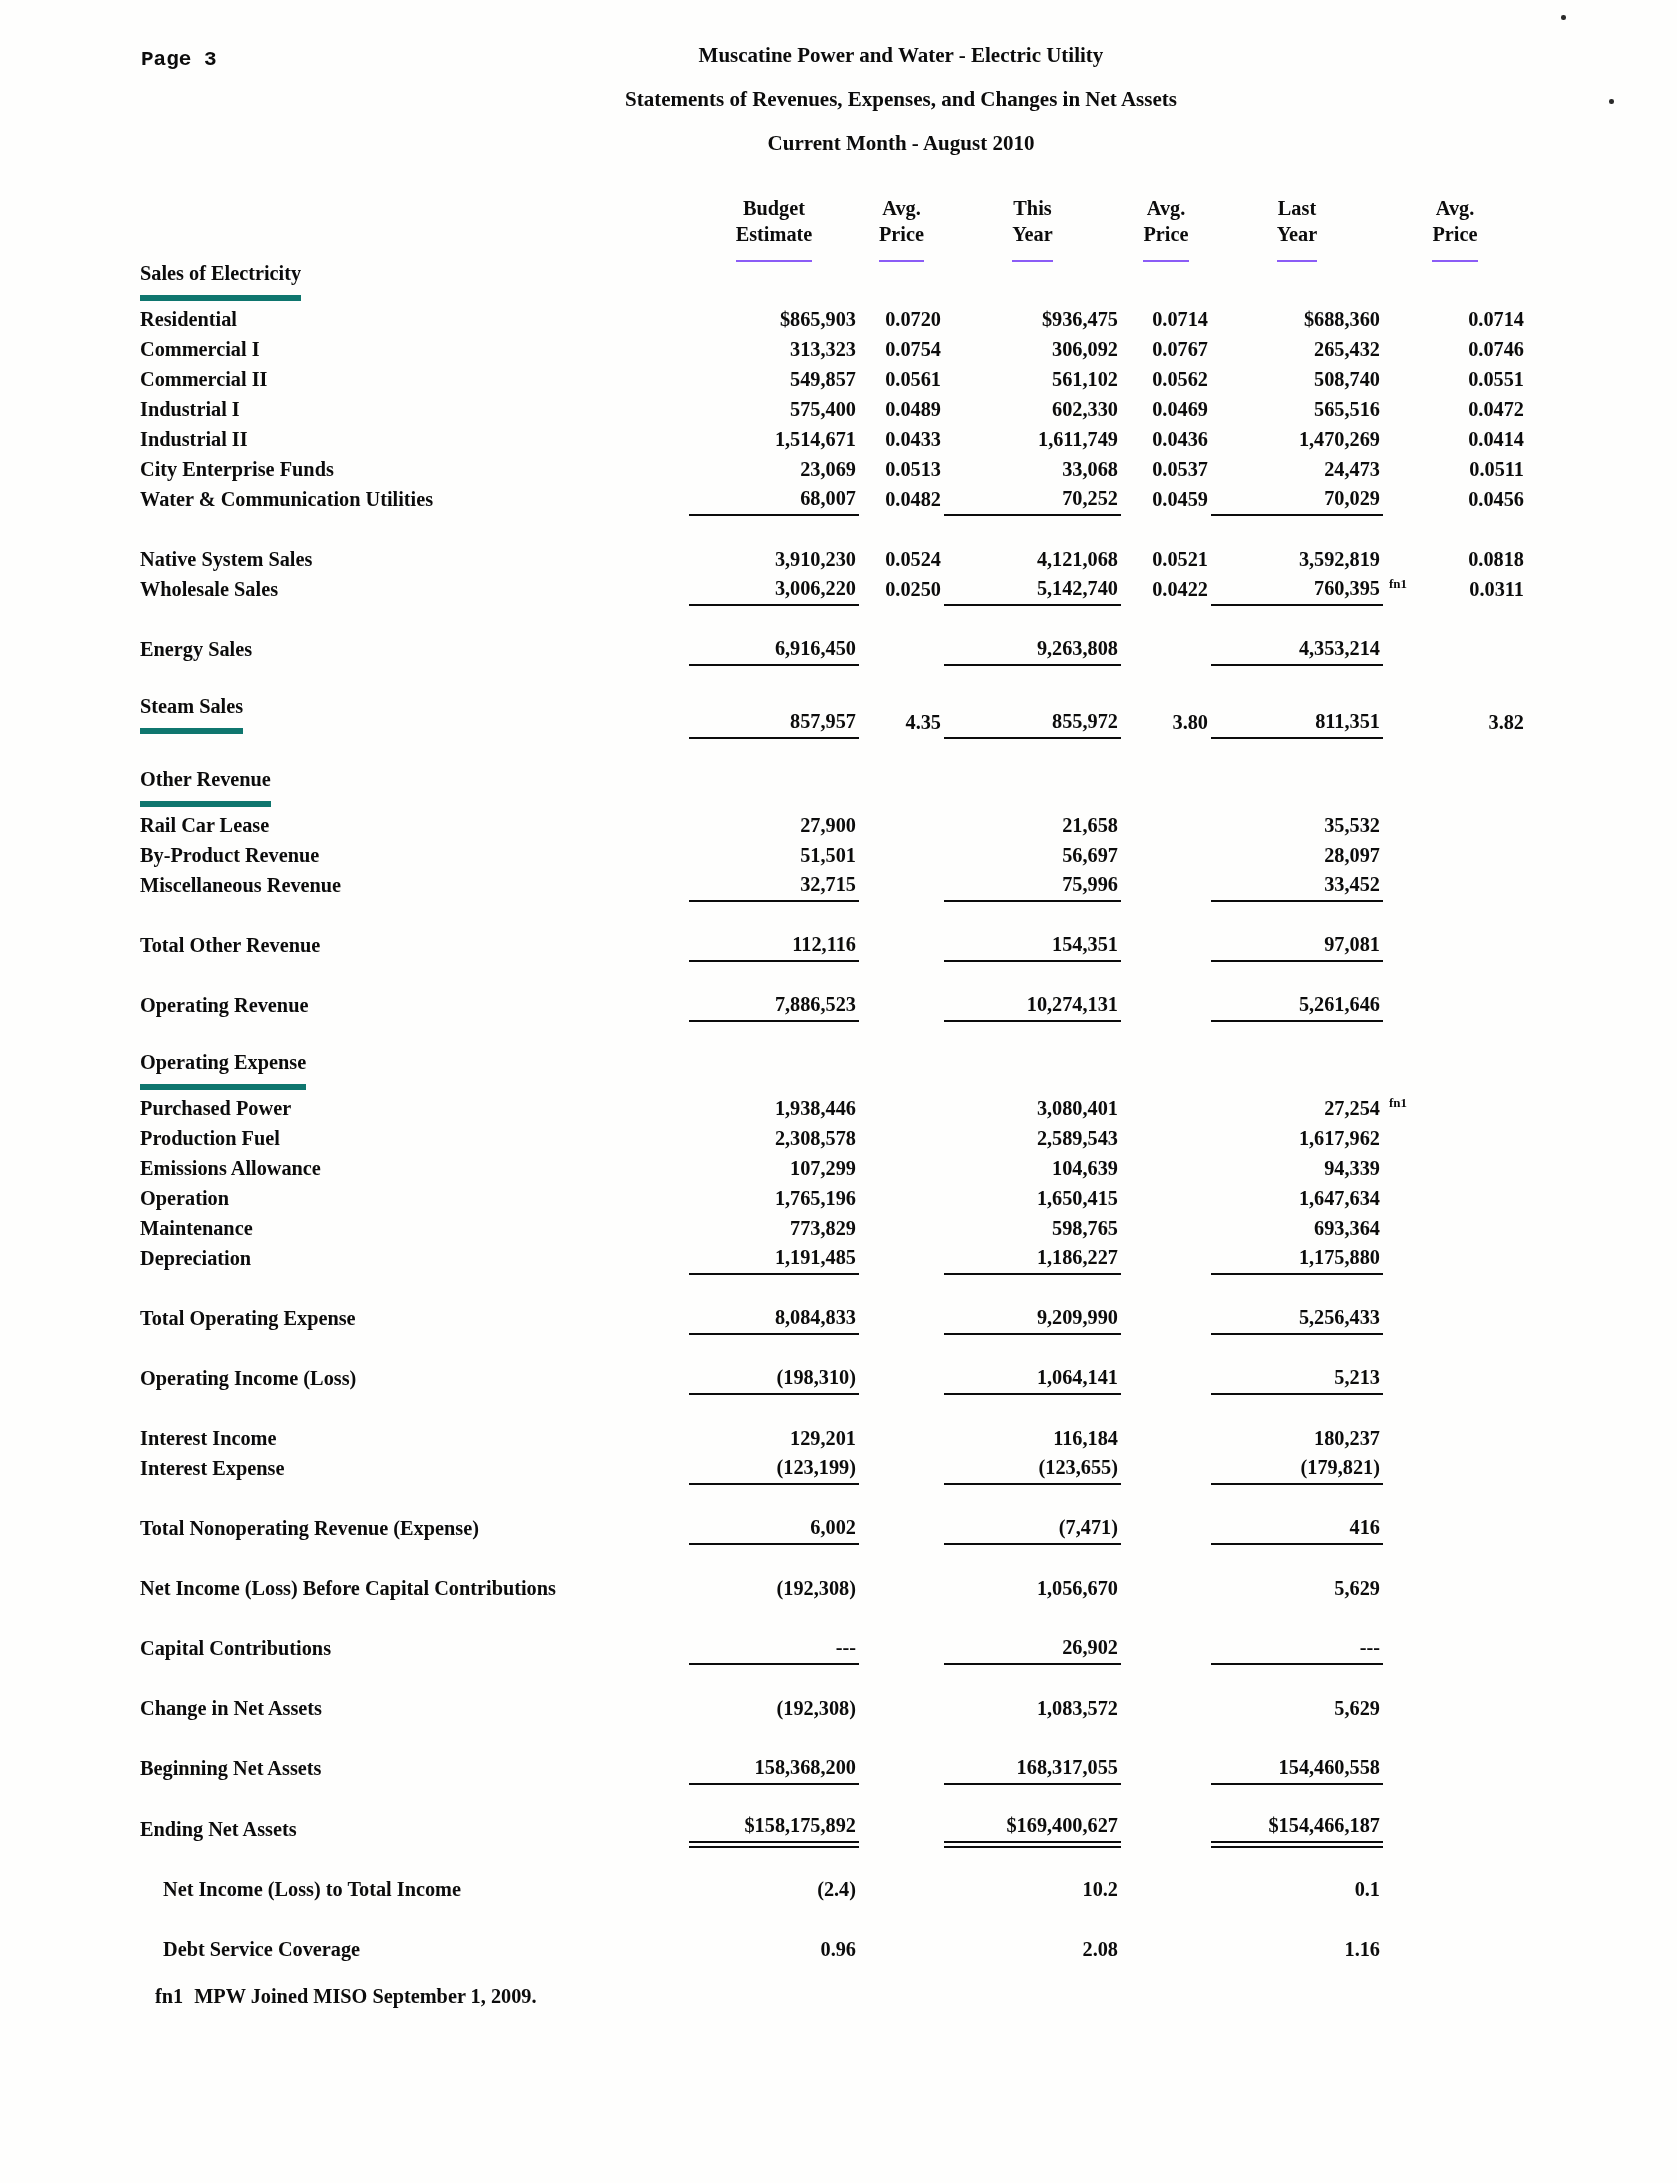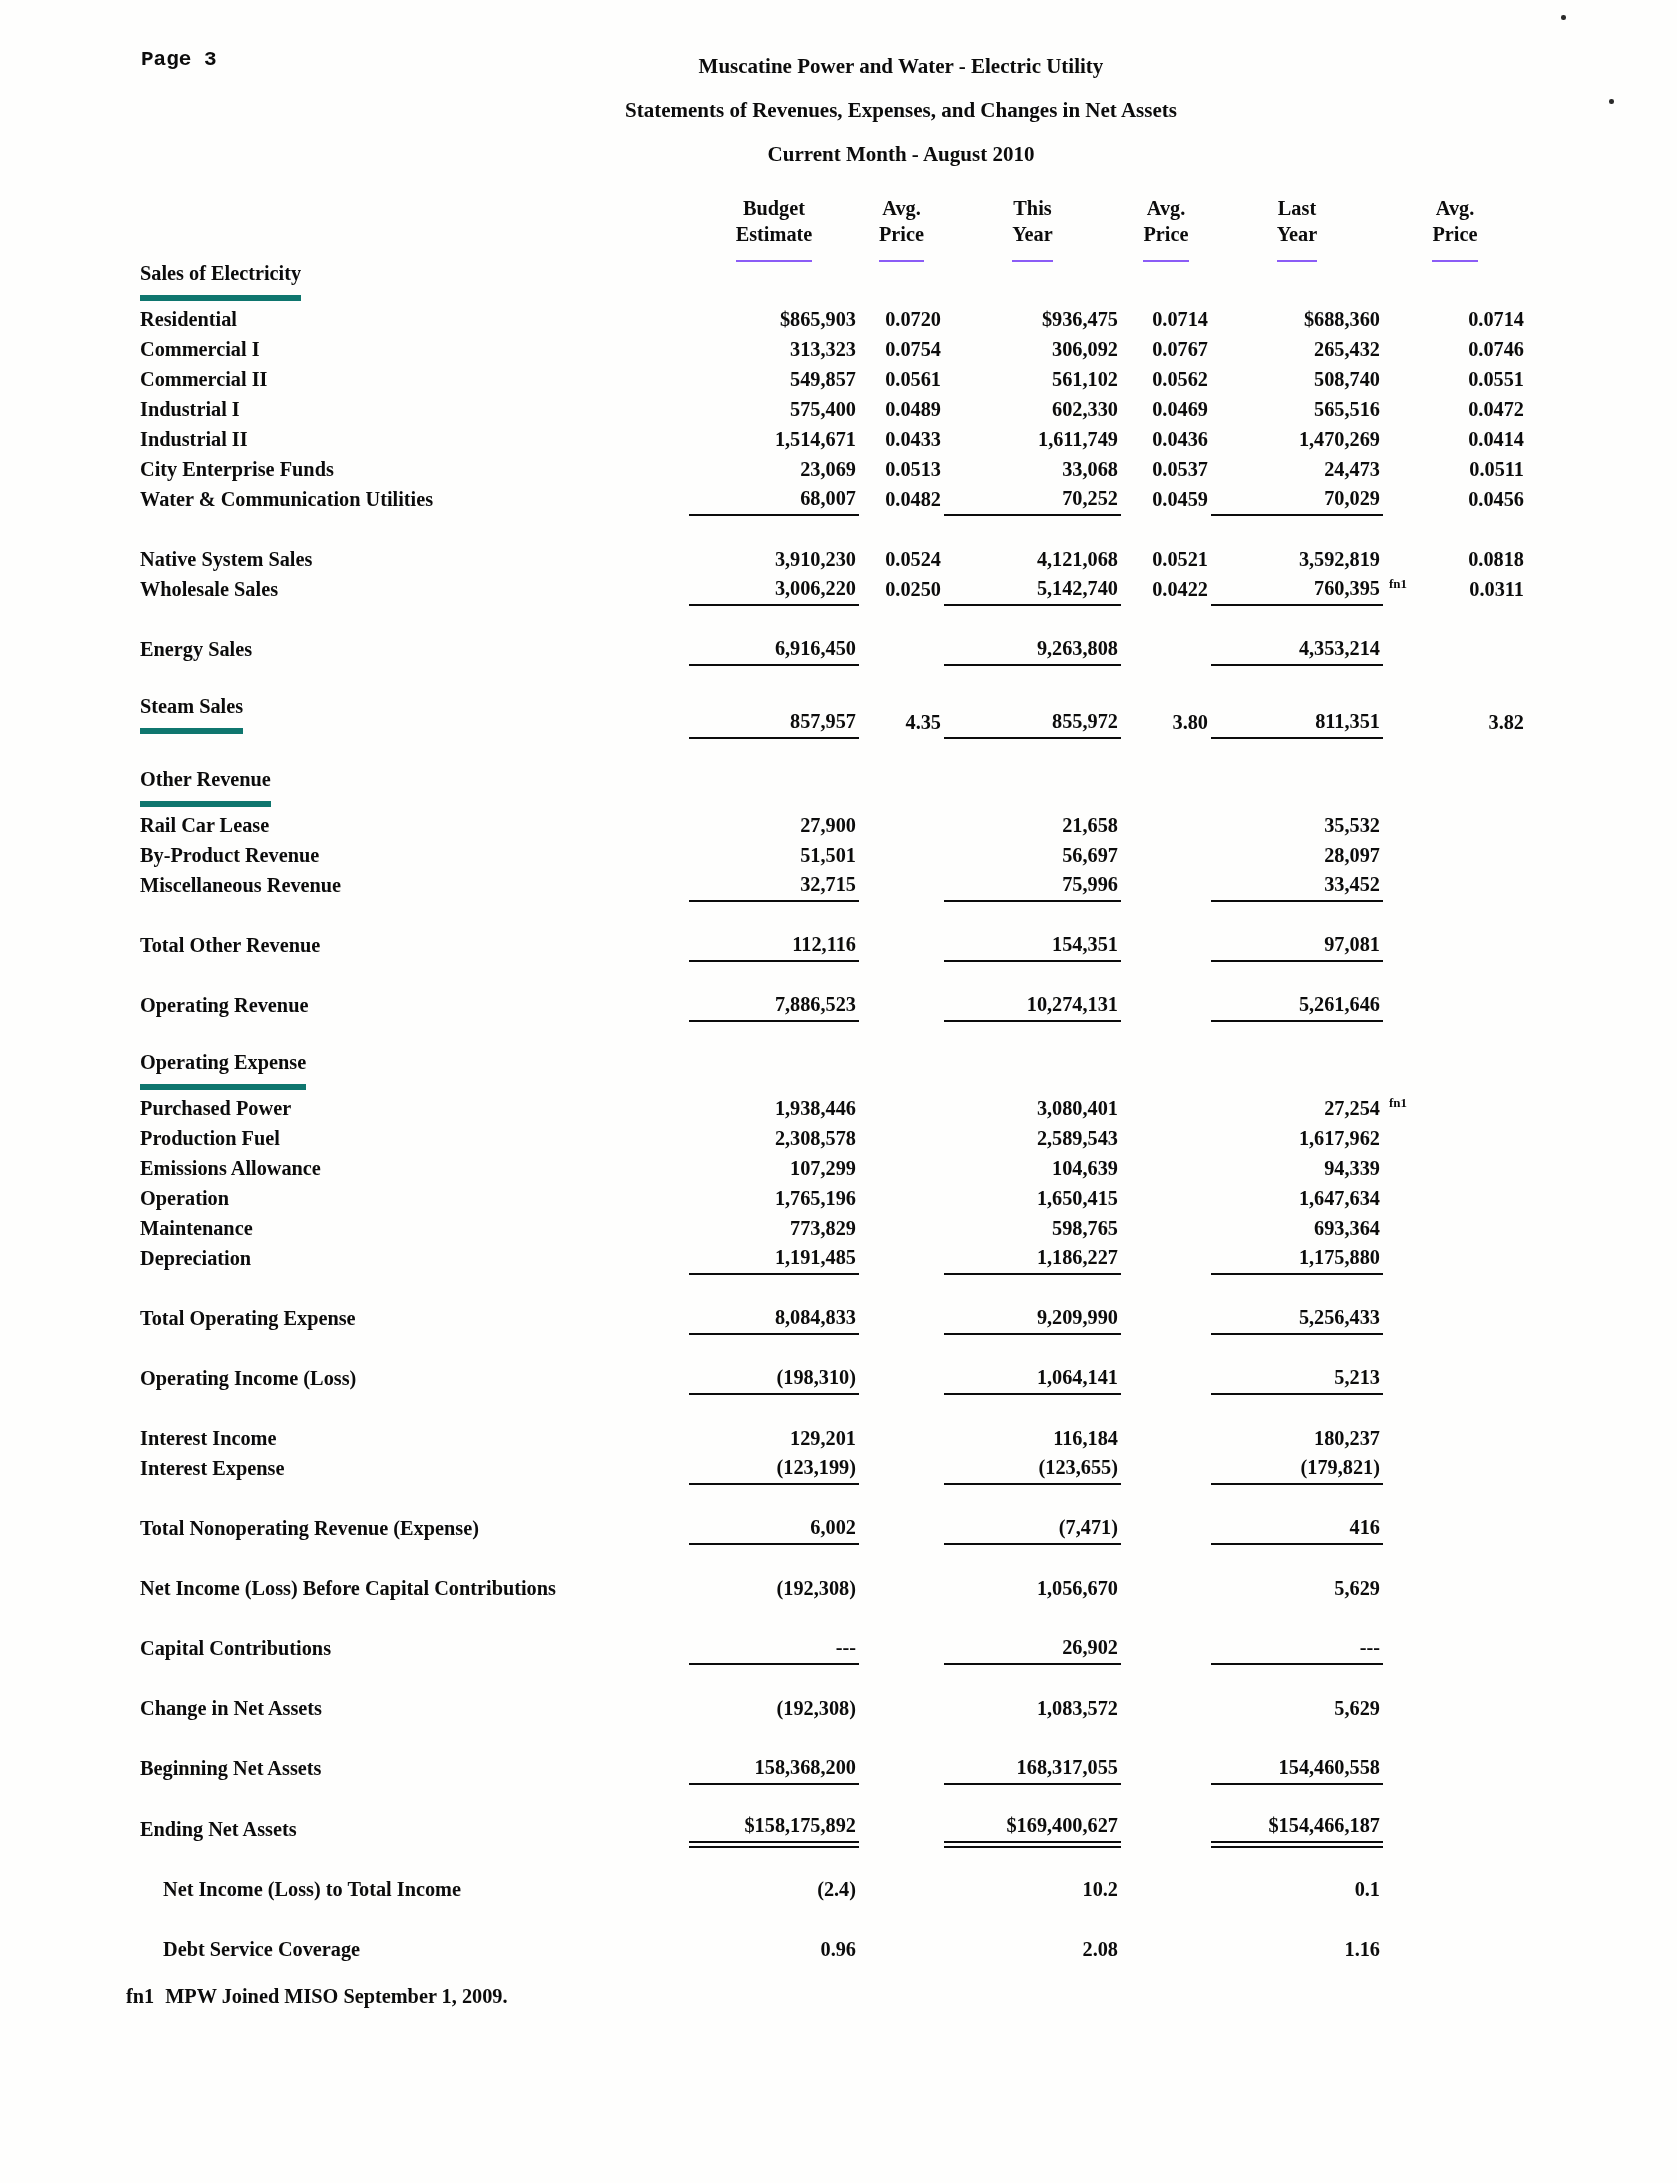--- a/index.html
+++ b/index.html
@@ -15,21 +15,21 @@
   }
   .page-number {
     position: absolute;
     top: 48px;
     left: 141px;
     font-size: 21px;
     font-family: Liberation Mono, monospace;
   }
   .title-block {
     position: absolute;
-    top: 44px;
+    top: 33px;
     left: 0;
     width: 100%;
     padding-left: 124px;
     box-sizing: border-box;
     text-align: center;
     font-size: 21px;
     line-height: 44px;
   }
   .fin-table {
     position: absolute;
@@ -80,21 +80,21 @@
   .fn-sup {
     position: absolute;
     left: calc(100% + 6px);
     top: 2px;
     font-size: 13px;
     line-height: 13px;
   }
   .footnote {
     position: absolute;
     top: 1985px;
-    left: 126px;
+    left: 155px;
     font-size: 20.3px;
   }
   .footnote .marker { margin-right: 11px; }
   .artifact-dot {
     position: absolute;
     width: 4.5px;
     height: 4.5px;
     border-radius: 50%;
     background: #2a2a2a;
   }

